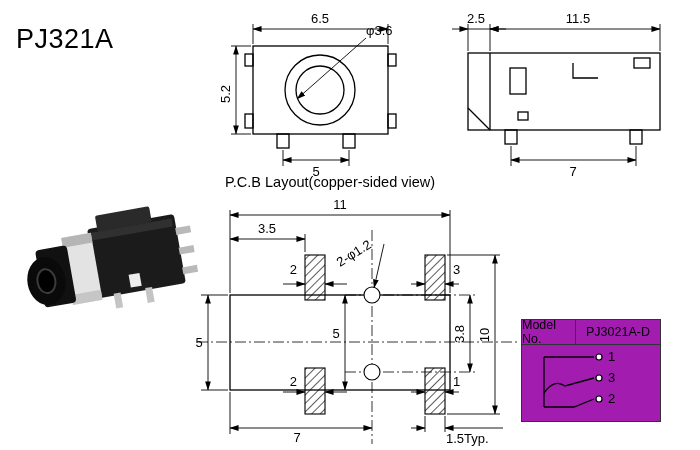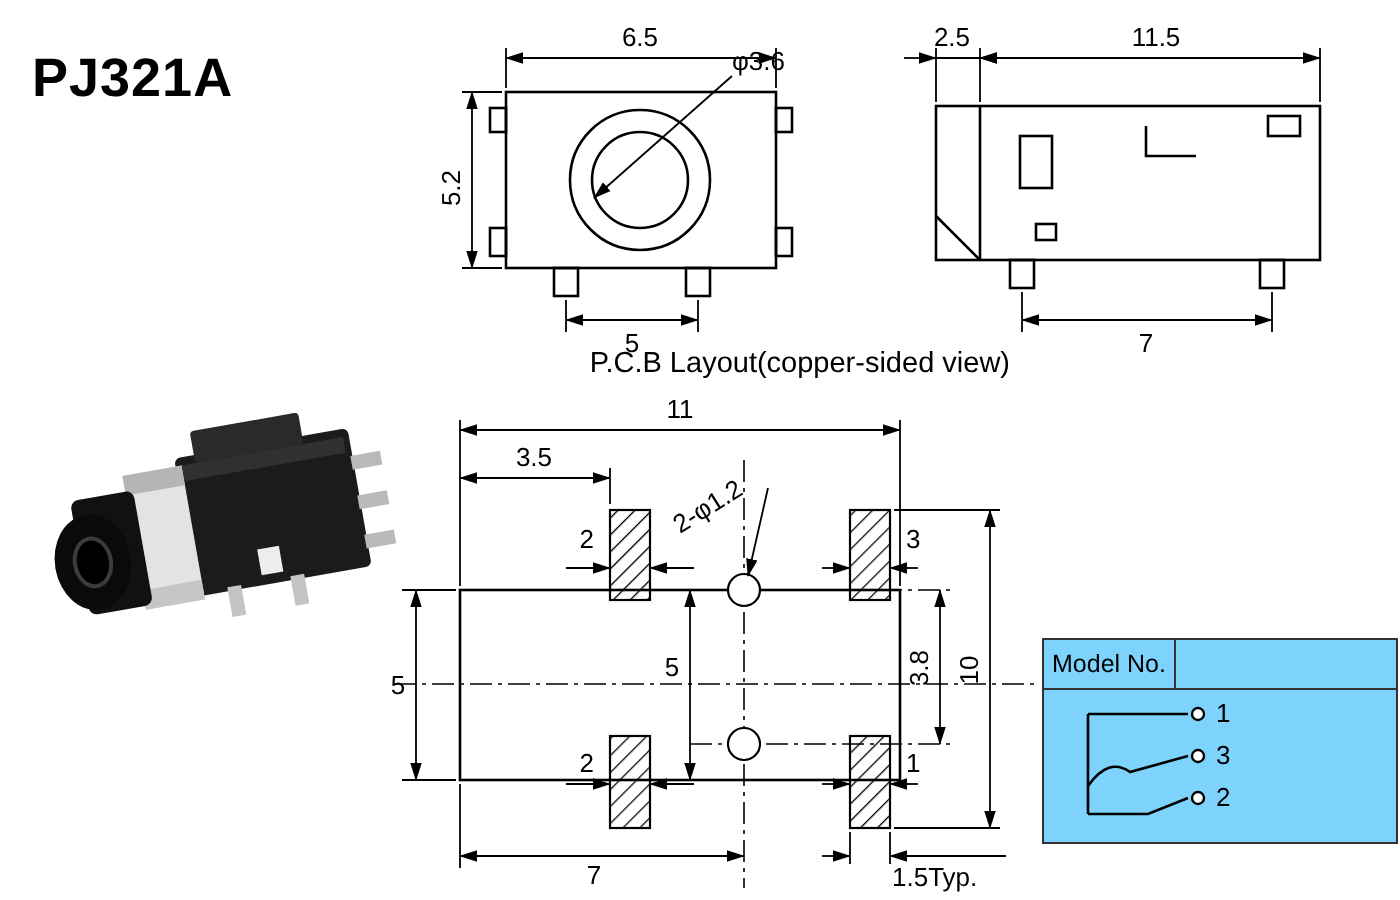--- a/index.html
+++ b/index.html
@@ -5,23 +5,23 @@
   *{margin:0;padding:0;box-sizing:border-box}
   html,body{width:700px;height:450px}
   body{background:#fff;font-family:"Liberation Sans",sans-serif;position:relative;overflow:hidden;color:#000}
   .abs{position:absolute}
   svg text{font-family:"Liberation Sans",sans-serif;font-size:13px;fill:#000}
   .obj{stroke:#000;stroke-width:1.3;fill:none}
   .dim{stroke:#000;stroke-width:0.9;fill:none}
   .cl{stroke:#000;stroke-width:0.8;fill:none;stroke-dasharray:11 3 2 3}
   .pad{stroke:#000;stroke-width:1.1;fill:url(#hatch)}
   .hole{stroke:#000;stroke-width:1.1;fill:#fff}
-  #title{left:16px;top:24px;font-size:27px;font-weight:bold;letter-spacing:.5px}
-  #pcb-heading{left:225px;top:174px;width:280px;text-align:right;font-size:14.5px}
-  .spec-table{left:521px;top:319px;width:178px;border:1px solid #333;background:#7dd3fc;font-size:12.5px}
+  #title{left:16px;top:24px;font-size:27px;font-weight:normal;letter-spacing:.5px}
+  #pcb-heading{left:225px;top:174px;width:280px;text-align:left;font-size:14.5px}
+  .spec-table{left:521px;top:319px;width:140px;border:1px solid #333;background:#a21caf;font-size:12.5px}
   .spec-row{display:flex}
   .spec-row + .spec-row{border-top:1px solid #333}
   .cell{display:flex;align-items:center;justify-content:center}
   .cell-label{width:66px;border-right:1px solid #333}
   .cell-value{width:103px}
   .row-header .cell{height:24px}
   .row-body .cell{height:76px}
 </style>
 </head>
 <body>
@@ -193,20 +193,21 @@
     <line class="dim" x1="260" y1="224" x2="260" y2="240"></line>
     <line class="dim" x1="226" y1="236" x2="240" y2="236" marker-end="url(#ar)"></line>
     <line class="dim" x1="318" y1="236" x2="260" y2="236" marker-end="url(#ar)"></line>
     <text x="261" y="251" text-anchor="start">1.5Typ.</text>
   </g>
 </svg>
 
 <div class="abs spec-table">
   <div class="spec-row row-header">
     <div class="cell cell-label">Model No.</div>
+    <div class="cell cell-value">PJ3021A-D</div>
   </div>
   <div class="spec-row row-body">
     <div class="cell cell-value">
       <svg width="100" height="72" viewBox="0 0 100 72">
         <line x1="20" y1="10" x2="20" y2="60" stroke="#000" stroke-width="1.3"></line>
         <line x1="20" y1="10" x2="70" y2="10" stroke="#000" stroke-width="1.3"></line>
         <circle cx="75" cy="10" r="3" fill="#fff" stroke="#000" stroke-width="1.2"></circle>
         <path d="M20,46 C27,36 34,34 41,39 L70,31" fill="none" stroke="#000" stroke-width="1.3"></path>
         <circle cx="75" cy="31" r="3" fill="#fff" stroke="#000" stroke-width="1.2"></circle>
         <path d="M20,60 L50,60 L70,52" fill="none" stroke="#000" stroke-width="1.3"></path>

